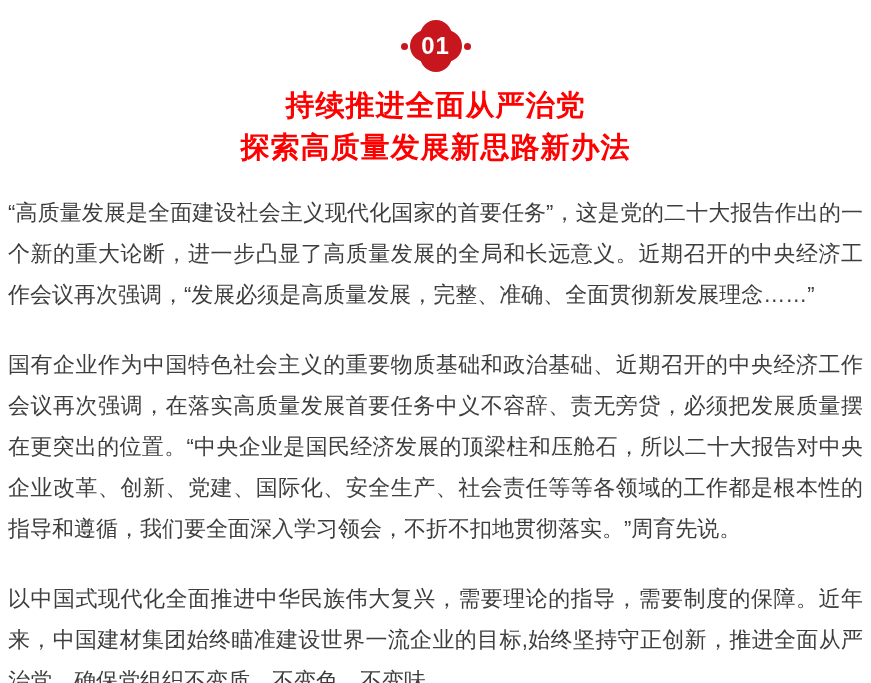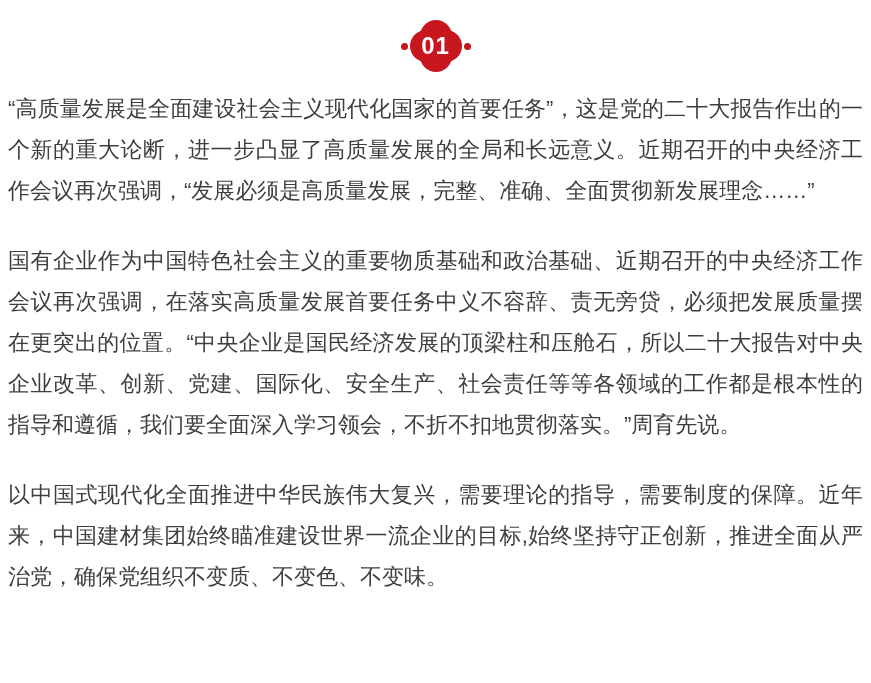--- a/index.html
+++ b/index.html
@@ -103,18 +103,22 @@
     <div class="quatrefoil">
       <span class="lobe lobe-top"></span>
       <span class="lobe lobe-bottom"></span>
       <span class="lobe lobe-left"></span>
       <span class="lobe lobe-right"></span>
       <span class="badge-number">01</span>
     </div>
     <span class="side-dot"></span>
   </div>
 
+  <h1 class="heading">
+    <span class="heading-line">持续推进全面从严治党</span>
+    <span class="heading-line">探索高质量发展新思路新办法</span>
+  </h1>
 
   <p class="body-para">“高质量发展是全面建设社会主义现代化国家的首要任务”，这是党的二十大报告作出的一个新的重大论断，进一步凸显了高质量发展的全局和长远意义。近期召开的中央经济工作会议再次强调，“发展必须是高质量发展，完整、准确、全面贯彻新发展理念……”</p>
   <p class="body-para">国有企业作为中国特色社会主义的重要物质基础和政治基础、近期召开的中央经济工作会议再次强调，在落实高质量发展首要任务中义不容辞、责无旁贷，必须把发展质量摆在更突出的位置。“中央企业是国民经济发展的顶梁柱和压舱石，所以二十大报告对中央企业改革、创新、党建、国际化、安全生产、社会责任等等各领域的工作都是根本性的指导和遵循，我们要全面深入学习领会，不折不扣地贯彻落实。”周育先说。</p>
   <p class="body-para">以中国式现代化全面推进中华民族伟大复兴，需要理论的指导，需要制度的保障。近年来，中国建材集团始终瞄准建设世界一流企业的目标,始终坚持守正创新，推进全面从严治党，确保党组织不变质、不变色、不变味。</p>
 
 </div>
 
 </body></html>

